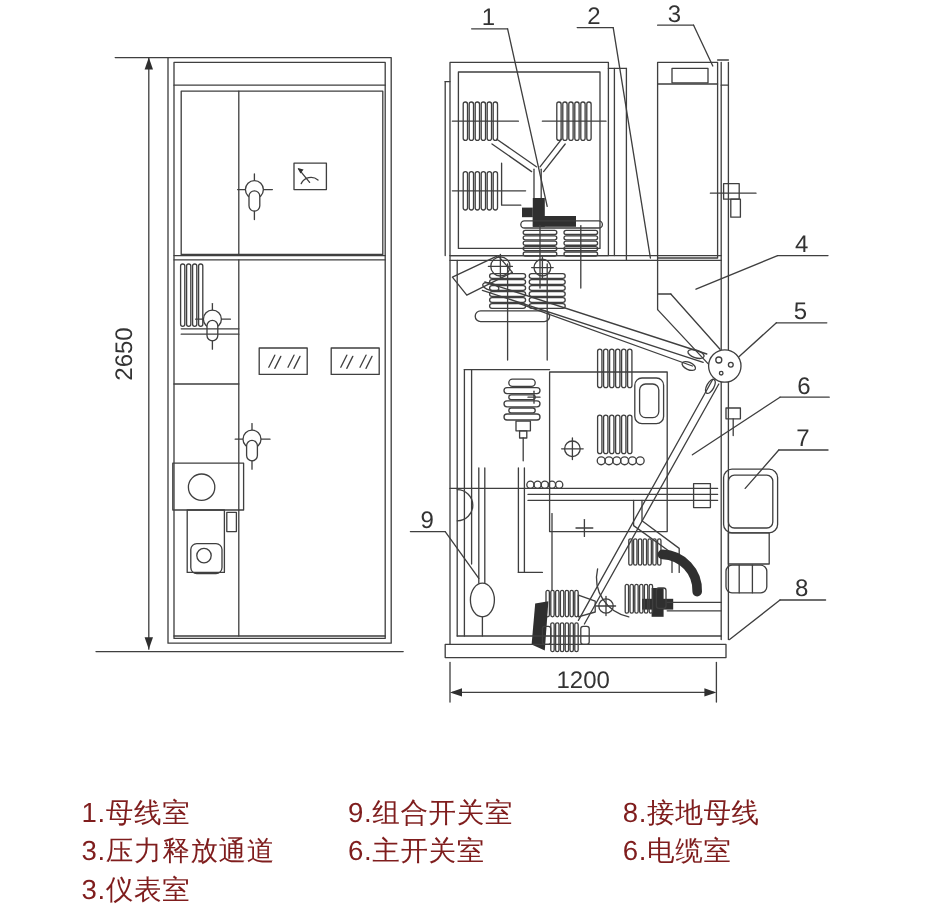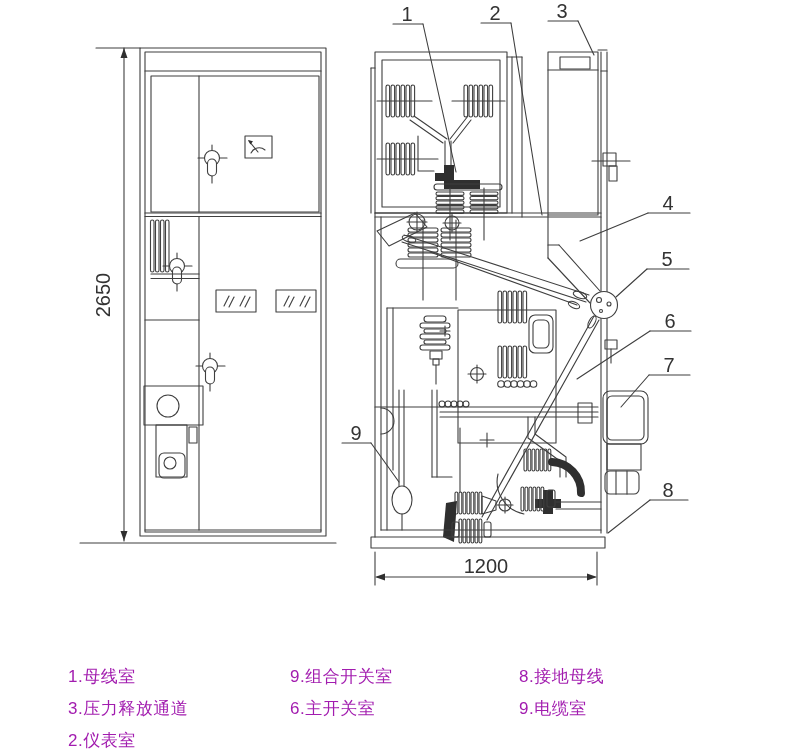--- a/index.html
+++ b/index.html
@@ -13,21 +13,21 @@
   .ln  { fill:none; stroke:#3f3f3f; stroke-width:1.1; stroke-linecap:round; stroke-linejoin:round; }
   .lnw { fill:#ffffff; stroke:#3f3f3f; stroke-width:1.1; }
   .fil { fill:#2f2f2f; stroke:none; }
   .thk { fill:none; stroke:#2f2f2f; stroke-width:8; }
   .txt { fill:#333333; stroke:none; font-family:"Liberation Sans","DejaVu Sans",sans-serif;
          font-size:20px; }
 
   
   .legend { position:absolute; left:0; top:660px; width:786px; height:94px; }
   .lcol   { position:absolute; top:6px; }
-  .litem  { font-size:17px; color:#a21caf; letter-spacing:0.5px; line-height:22px;
+  .litem  { font-size:23px; color:#7f1d1d; letter-spacing:0.5px; line-height:22px;
             margin-bottom:10px; white-space:nowrap; }
 </style>
 </head>
 <body>
 
 <div id="stage">
 
 <svg id="drawing-svg" width="786" height="620" viewBox="0 0 786 620">
   <defs>
 
@@ -393,25 +393,25 @@
       <line x1="342" y1="443" x2="371" y2="443"></line>
           <line x1="371" y1="443" x2="399" y2="482"></line>
     </g>
   </g>
 </svg>
 
 <div class="legend">
   <div class="lcol" style="left:68px">
     <div class="litem">1.母线室</div>
     <div class="litem">3.压力释放通道</div>
-    <div class="litem">2.仪表室</div>
+    <div class="litem">3.仪表室</div>
   </div>
   <div class="lcol" style="left:290px">
     <div class="litem">9.组合开关室</div>
     <div class="litem">6.主开关室</div>
   </div>
   <div class="lcol" style="left:519px">
     <div class="litem">8.接地母线</div>
-    <div class="litem">9.电缆室</div>
+    <div class="litem">6.电缆室</div>
   </div>
 </div>
 
 </div>
 
 </body></html>

